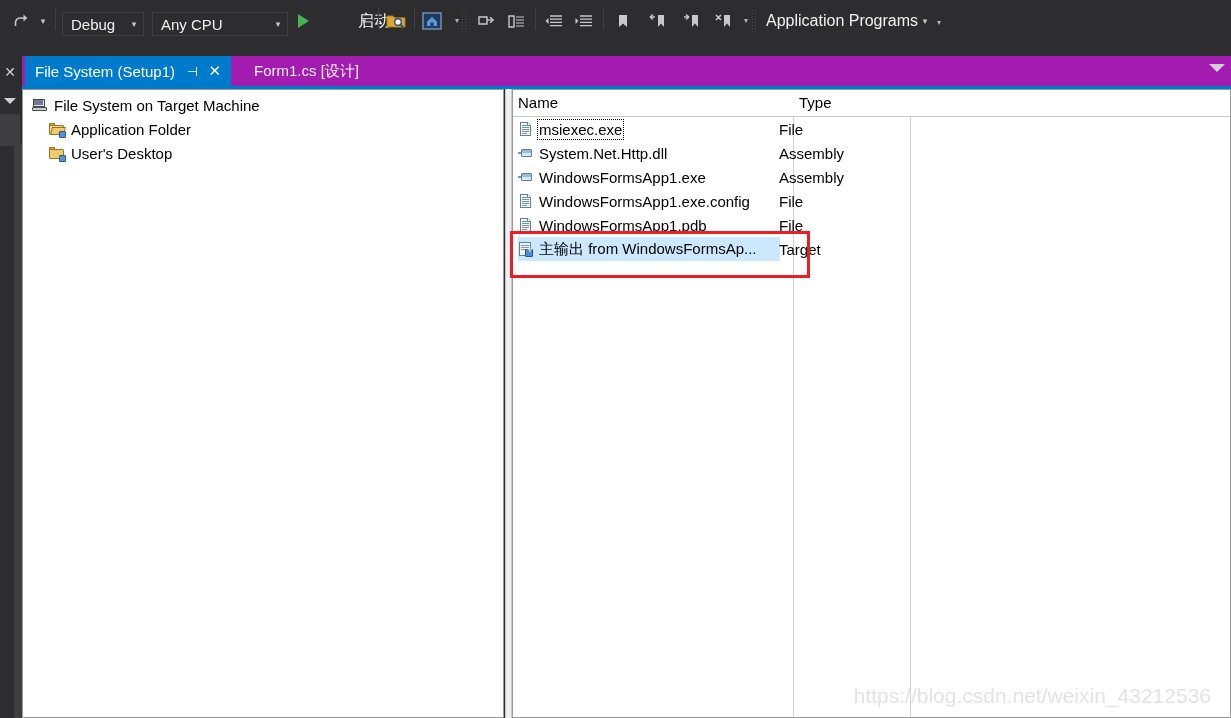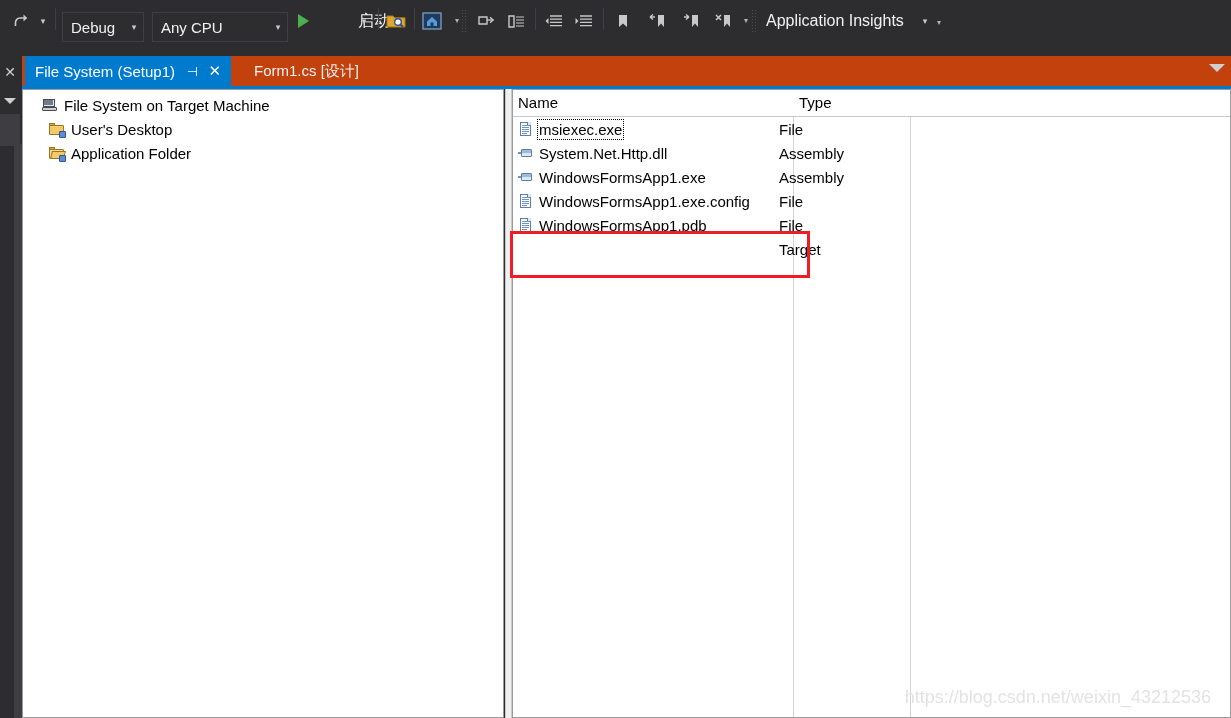--- a/index.html
+++ b/index.html
@@ -42,21 +42,21 @@
     display: flex; align-items: center; justify-content: center;
     height: 24px;
     color: #f1f1f1;
     font-size: 15px;
   }
   .tb-sep {
     position: absolute; top: 8px; width: 1px; height: 22px;
     background: #3f3f46;
   }
   .combo {
-    position: absolute; top: 12px; height: 30px;
+    position: absolute; top: 12px; height: 24px;
     border: 1px solid #3f3f46;
     background: #2d2d30;
     color: #f1f1f1;
     font-size: 15px;
     display: flex; align-items: center;
     box-sizing: border-box;
   }
   .combo .ctext { padding-left: 8px; flex: 1; white-space: nowrap; }
   .combo .carrow {
     width: 18px; text-align: center; color: #c8c8c8; font-size: 9px;
@@ -83,21 +83,21 @@
     opacity:.8;
   }
   .ovf {
     position:absolute; width:14px; height:14px;
     color:#b0b0b0; font-size:8px; line-height:6px; text-align:center;
   }
 
   
   .tabbar {
     position:absolute; left:0; top:56px; width:1231px; height:30px;
-    background:#c2410c;
+    background:#a21caf;
   }
   .tab-active {
     position:absolute; left:25px; top:0; height:30px;
     background:#007acc; color:#ffffff;
     display:flex; align-items:center; padding:0 0 0 10px;
     font-size:15px; white-space:nowrap;
   }
   .tab-active .tlabel { margin-right:12px; }
   .tab-pin { color:#fff; font-size:13px; margin-right:10px; cursor:pointer; }
   .tab-close { color:#fff; font-size:15px; margin-right:10px; cursor:pointer; }
@@ -173,21 +173,21 @@
 
   
   .tree { padding: 3px 0 0 0; }
   .tree-row {
     display:flex; align-items:center;
     height:24px;
     font-size:15px; color:#000;
     white-space:nowrap;
     cursor:default;
   }
-  .tree-row.lvl0 { padding-left:19px; }
+  .tree-row.lvl0 { padding-left:9px; }
   .tree-row.lvl1 { padding-left:26px; }
   .tree-label { margin-left:6px; }
 
   
   .ico { position:relative; width:16px; height:16px; flex:0 0 16px; }
   .ico-computer .scr {
     position:absolute; left:1px; top:2px; width:12px; height:8px;
     background:#dfe6ee; border:1px solid #4a4a4a; box-sizing:border-box;
   }
   .ico-computer .scr2 {
@@ -321,21 +321,21 @@
 
   
   .wm {
     position:absolute; right:8px; bottom:8px;
     font-size:19px; color:#cfcfcf;
     white-space:nowrap;
     user-select:none;
   }
   .wm-url {
     position:absolute; right:20px; bottom:10px;
-    font-size:18px; color:#e3e3e3;
+    font-size:21px; color:#e3e3e3;
     white-space:nowrap;
     user-select:none;
   }
 
   
   .g-svg { display:block; }
 </style>
 </head>
 <body>
 
@@ -453,21 +453,21 @@
     <div class="grip" style="left:751px;"></div>
 
     <div class="tb-item" style="left:738px; top:9px; width:24px; left:738px;">
       <svg class="g-svg" width="18" height="18" viewBox="0 0 18 18" style="margin-left:30px">
         <circle cx="9" cy="7" r="5" fill="#d07fd0"></circle>
         <rect x="6.6" y="11.4" width="4.8" height="1.5" fill="#d07fd0"></rect>
         <rect x="7.2" y="13.6" width="3.6" height="1.5" fill="#d07fd0"></rect>
         <path d="M9 4.2 v4" stroke="#fff" stroke-width="1.1"></path>
       </svg>
     </div>
-    <div class="tb-item" style="left:766px; top:9px; color:#f1f1f1; font-size:16px;">Application Insights</div>
+    <div class="tb-item" style="left:766px; top:9px; color:#f1f1f1; font-size:16px;">Application Programs</div>
     <div class="tb-item small-arrow" style="left:918px; top:9px; width:14px;">▾</div>
     <div class="ovf" style="left:932px; top:20px;">▾</div>
   </div>
 
   <div class="tabbar">
     <div class="tab-active">
       <span class="tlabel">File System (Setup1)</span>
       <span class="tab-pin">⊣</span>
       <span class="tab-close">✕</span>
     </div>
@@ -492,36 +492,36 @@
         <div class="tree-row lvl0">
           <span class="ico ico-computer">
             <span class="scr"></span>
               <span class="scr2"></span>
               <span class="base"></span>
           </span>
           <span class="tree-label">File System on Target Machine</span>
         </div>
 
         <div class="tree-row lvl1">
-          <span class="ico ico-folder">
-            <span class="ftab"></span>
-              <span class="fbody"></span>
-              <span class="fglyph"></span>
-          </span>
-          <span class="tree-label">User's Desktop</span>
-        </div>
-
-        <div class="tree-row lvl1">
           <span class="ico ico-folder open">
             <span class="ftab"></span>
               <span class="fbody"></span>
               <span class="fopen"></span>
               <span class="fglyph"></span>
           </span>
           <span class="tree-label">Application Folder</span>
+        </div>
+
+        <div class="tree-row lvl1">
+          <span class="ico ico-folder">
+            <span class="ftab"></span>
+              <span class="fbody"></span>
+              <span class="fglyph"></span>
+          </span>
+          <span class="tree-label">User's Desktop</span>
         </div>
 
       </div>
     </div>
 
     <div class="splitter"></div>
 
     <div class="list-pane">
       <div class="col-sep" style="left:280px;"></div>
       <div class="col-sep" style="left:397px;"></div>
@@ -599,20 +599,30 @@
                 <span class="ln l3"></span>
                 <span class="ln l4"></span>
                 <span class="ln l5"></span>
             </span>
             <span class="nm">WindowsFormsApp1.pdb</span>
           </span>
           <span class="cell-type">File</span>
         </div>
 
         <div class="lst-row selected">
+          <span class="cell-name" style="width:258px;">
+            <span class="ico ico-out">
+              <span class="page"></span>
+              <span class="gridl g1"></span>
+                <span class="gridl g2"></span>
+                <span class="gridl g3"></span>
+              <span class="badge"></span>
+            </span>
+            <span class="nm">主输出 from WindowsFormsAp...</span>
+          </span>
           <span class="cell-type">Target</span>
         </div>
 
       </div>
     </div>
   </div>
 
   <div class="redbox" style="left:510px; top:231px; width:300px; height:47px;"></div>
 
   <div class="wm-url">https://blog.csdn.net/weixin_43212536</div>

